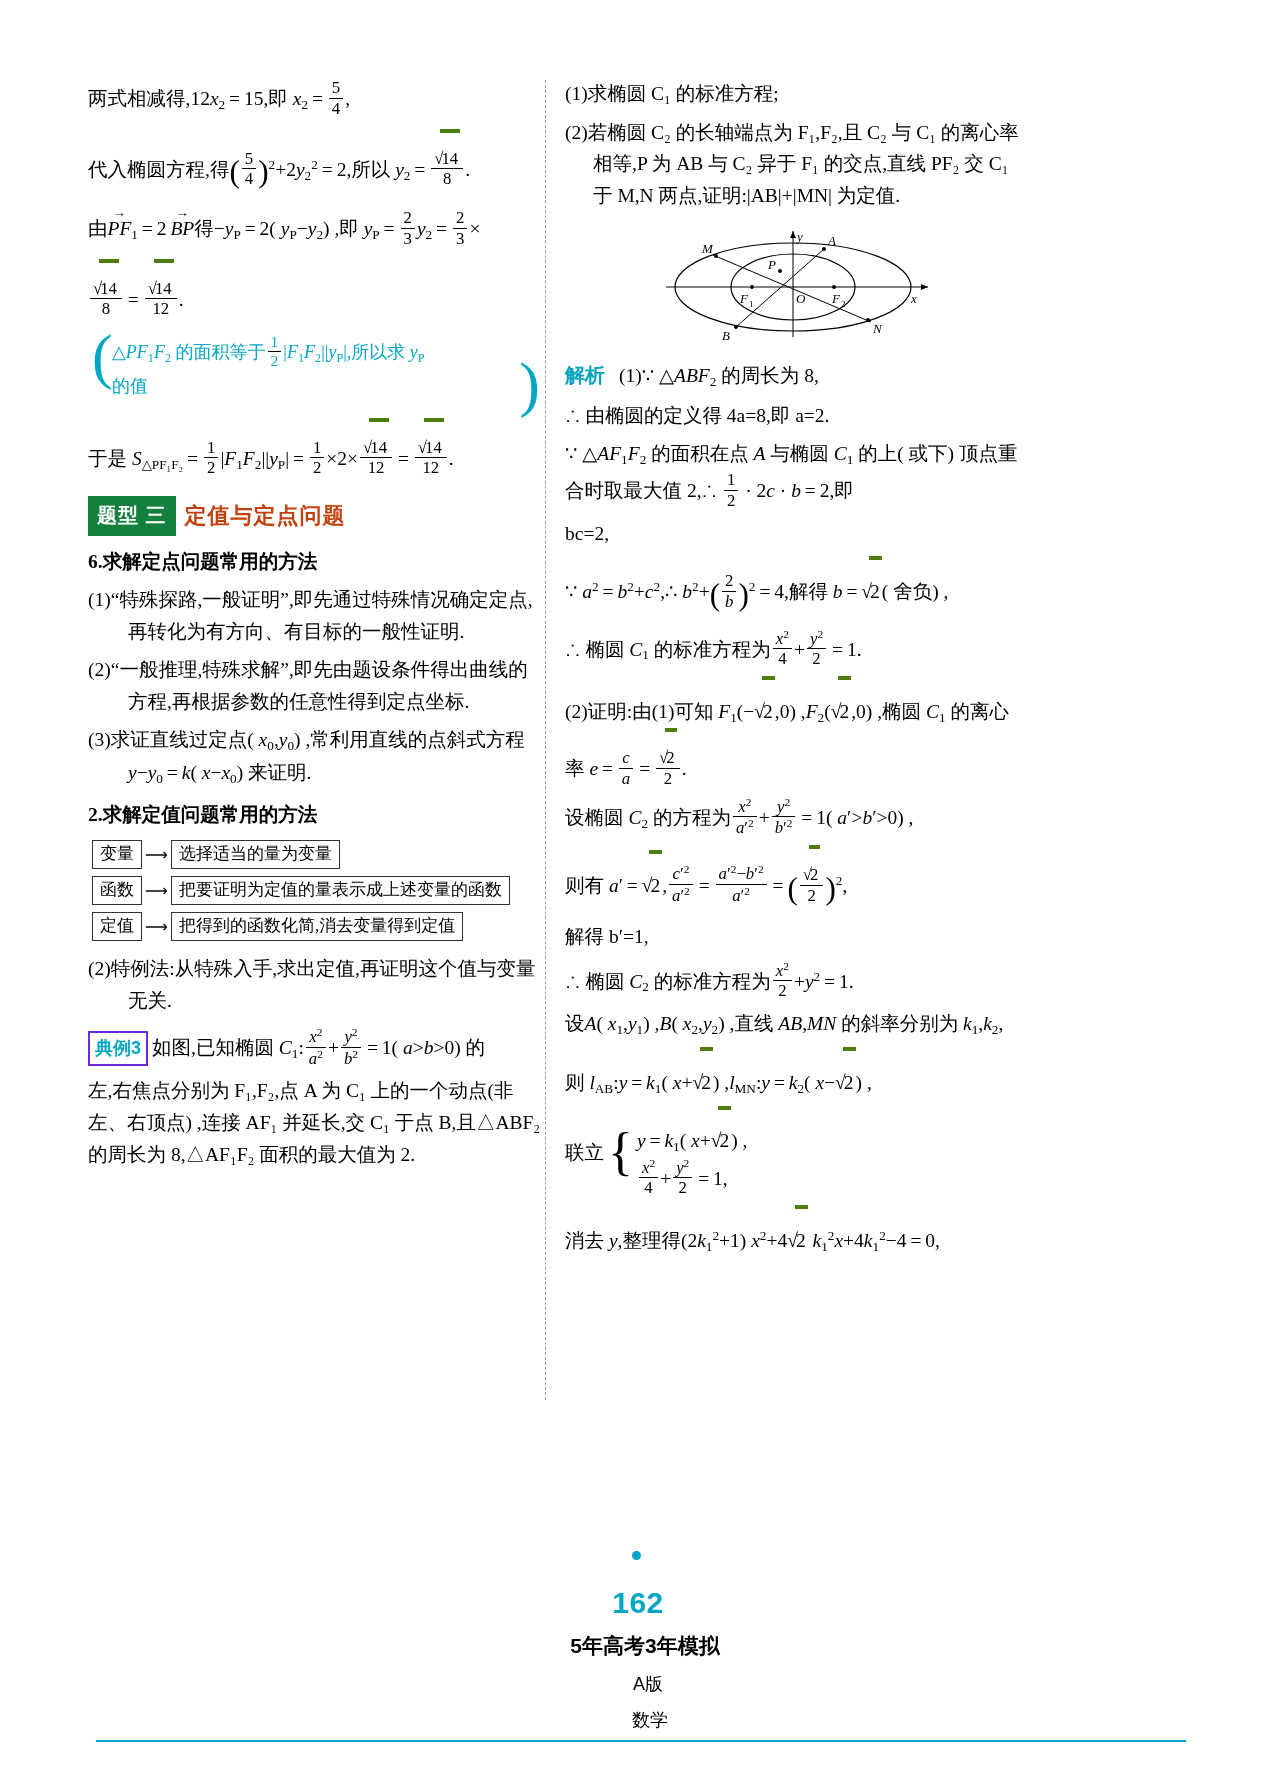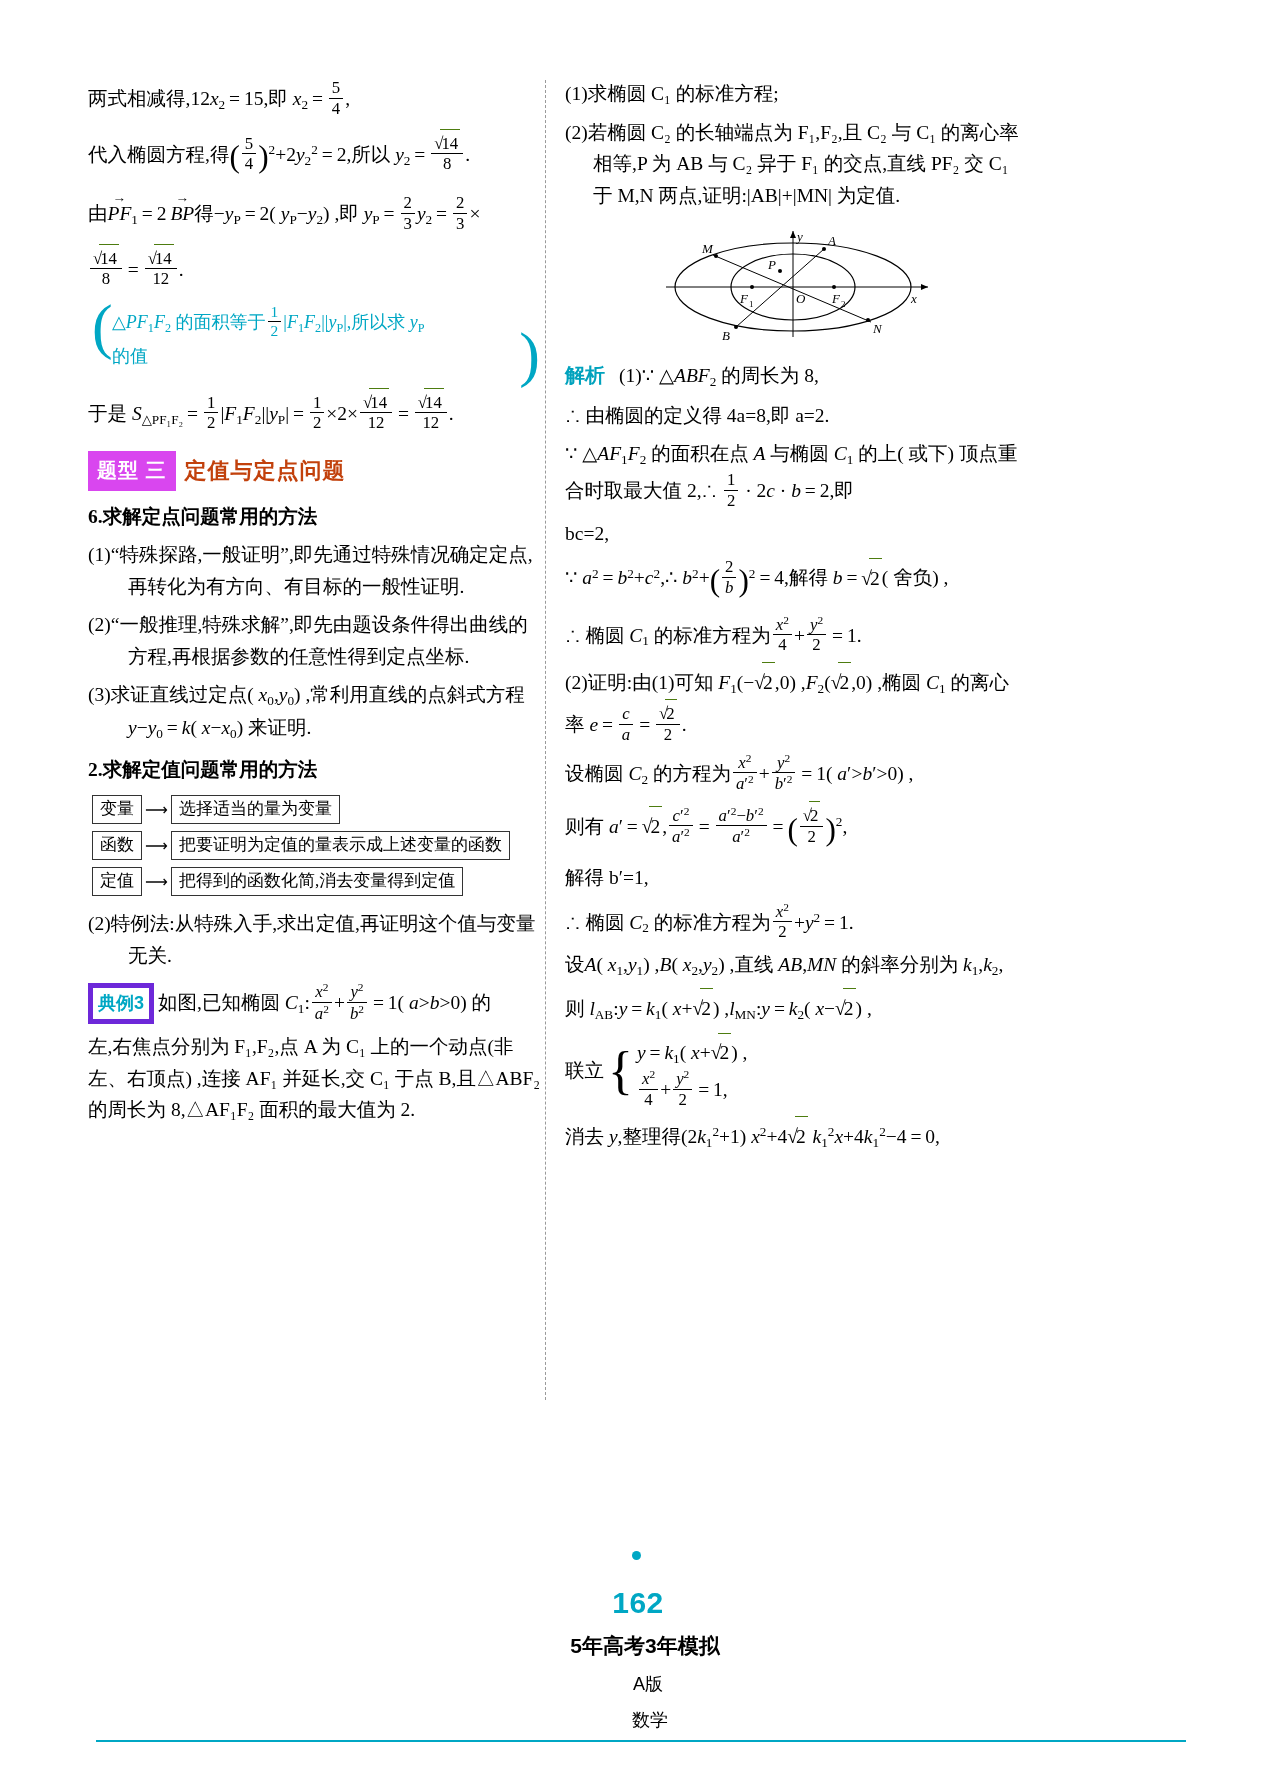--- a/index.html
+++ b/index.html
@@ -53,22 +53,22 @@
     vertical-align: -0.52em;
     text-align: center;
     font-size: 0.86em;
     line-height: 1.18;
     margin: 0 2px;
   }
   .frac .num { display: block; padding: 0 3px; }
   .frac .den { display: block; border-top: 1px solid #000; padding: 0 3px; }
   .sqrt {
     display: inline-block;
-    border-top: 1px solid #4d7c0f;
-    padding: 4px 2px 0 1px;
+    border-top: 4px solid #4d7c0f;
+    padding: 16px 2px 0 1px;
     margin-left: -1px;
   }
   .sq::before {
     content: "\221A";
     margin-right: -2px;
   }
   sub { font-size: 0.68em; vertical-align: -0.28em; }
   sup { font-size: 0.68em; vertical-align: 0.5em; }
   .it { font-style: italic; }
   .vec {
@@ -91,21 +91,21 @@
     display: inline-block;
   }
   
   .type-head {
     margin: 18px 0 8px 0;
     display: flex;
     align-items: center;
     gap: 9px;
   }
   .type-tag {
-    background: #d946ef;
+    background: #15803d;
     color: #fff;
     font-weight: bold;
     font-size: 20px;
     padding: 3px 9px 4px 9px;
     letter-spacing: 1px;
     font-family: "Liberation Sans", sans-serif;
   }
   .type-title {
     color: #c2410c;
     font-weight: bold;
@@ -149,21 +149,21 @@
     line-height: 1.35;
     white-space: nowrap;
   }
   .arrow {
     margin: 0 3px;
     font-size: 16px;
   }
   
   .eg-tag {
     display: inline-block;
-    border: 5px solid #6d28d9;
+    border: 2px solid #6d28d9;
     color: #00a7c4;
     font-weight: bold;
     font-size: 18px;
     padding: 1px 5px;
     margin-right: 4px;
     font-family: "Liberation Sans", sans-serif;
     vertical-align: 1px;
   }
   .jiexi {
     color: #00a2bd;

